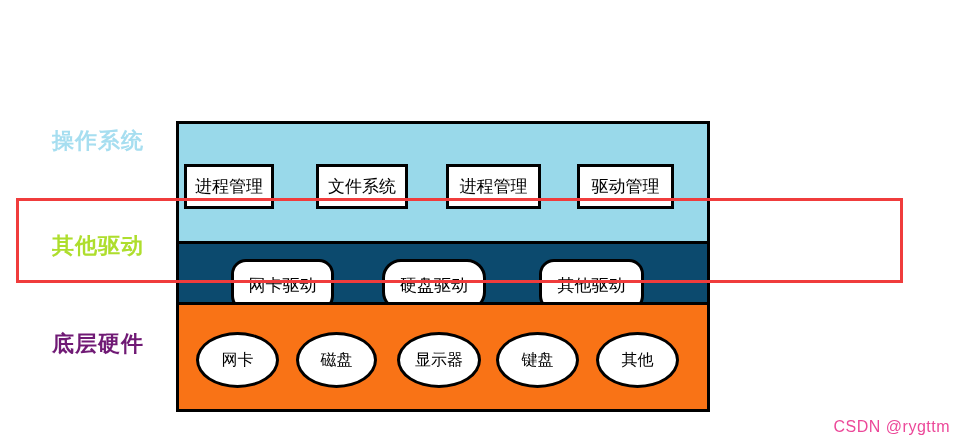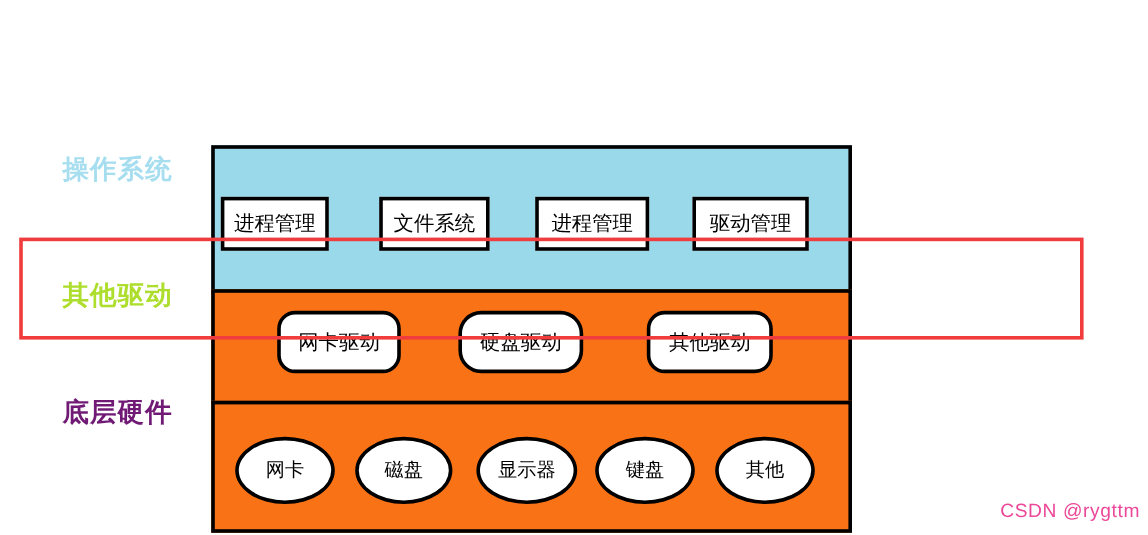--- a/index.html
+++ b/index.html
@@ -20,21 +20,21 @@
   .label-driver{top:232px;color:#aede2d;}
   .label-hw{top:330px;color:#701a75;}
 
   
   .stack{position:absolute;left:176px;top:77px;width:534px;margin-top:44px;}
   .layer{
     box-sizing:border-box;border:3px solid #000;position:relative;width:534px;
   }
   .layer + .layer{margin-top:-3px;}
   .layer-os{height:123px;background:#99d9ea;}
-  .layer-driver{height:96px;background:#f97316;}
+  .layer-driver{height:64px;background:#0c4a6e;}
   .layer-hw{height:110px;background:#f97316;}
 
   .node{
     position:absolute;box-sizing:border-box;background:#ffffff;
     border:3px solid #000;display:flex;align-items:center;justify-content:center;
     font-size:17px;color:#000;white-space:nowrap;
   }
   
   .os-box{top:40px;height:45px;}
   .b1{left:5px;width:90px;}

